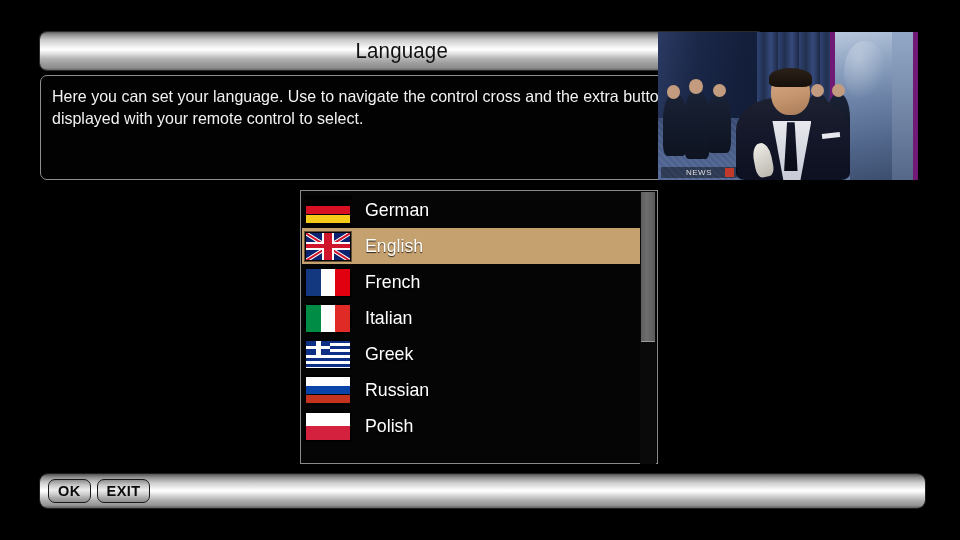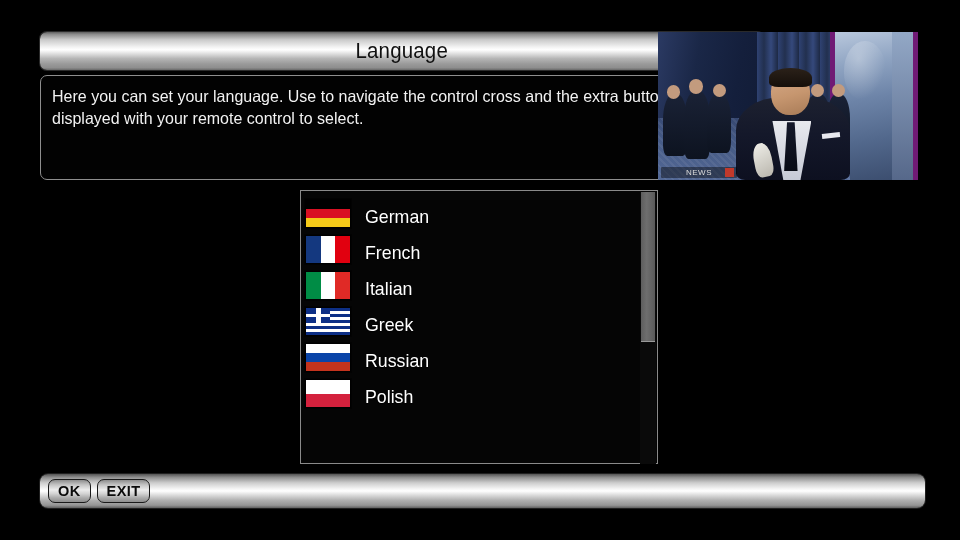--- a/index.html
+++ b/index.html
@@ -91,21 +91,21 @@
     text-align:center;letter-spacing:.5px;font-family:"Liberation Sans",sans-serif;}
   #v-logo i{position:absolute;right:3px;top:1px;width:9px;height:9px;background:#c0392b;}
 
   
   #lang-panel{
     position:absolute; left:300px; top:190px; width:358px; height:274px;
     background:#050505; border:1px solid #8a8a8a;
   }
   #lang-list{position:absolute; left:1px; top:1px; width:340px;}
   .lang-row{
-    height:36px; display:flex; align-items:flex-end; padding-left:3px;
+    height:36px; display:flex; align-items:center; padding-left:3px;
   }
   .lang-row.selected{ background:#c6a170; }
   .flag{
     width:46px;height:29px;position:relative;overflow:hidden;flex:0 0 auto;
     border:1px solid #000; box-shadow:0 0 0 1px rgba(0,0,0,.5);
   }
   .flag i{position:absolute;display:block;}
   .lang-label{
     margin-left:14px; color:#fff; font-size:18.5px;
     font-family:"Liberation Sans Narrow","Liberation Sans",sans-serif;
@@ -229,20 +229,33 @@
 
     <div class="lang-row">
       <span class="flag f-de">
           <i></i>
           <i></i>
           <i></i>
         </span>
       <span class="lang-label">German</span>
     </div>
 
+    <div class="lang-row selected" style="background: rgb(198, 161, 112);">
+      <span class="flag f-gb">
+        <i class="d1"></i>
+          <i class="d2"></i>
+          <i class="d3"></i>
+          <i class="d4"></i>
+        <i class="cv"></i>
+          <i class="ch"></i>
+          <i class="cv2"></i>
+          <i class="ch2"></i>
+      </span>
+      <span class="lang-label">English</span>
+    </div>
 
     <div class="lang-row">
       <span class="flag f-fr">
           <i></i>
           <i></i>
           <i></i>
         </span>
       <span class="lang-label">French</span>
     </div>
 

